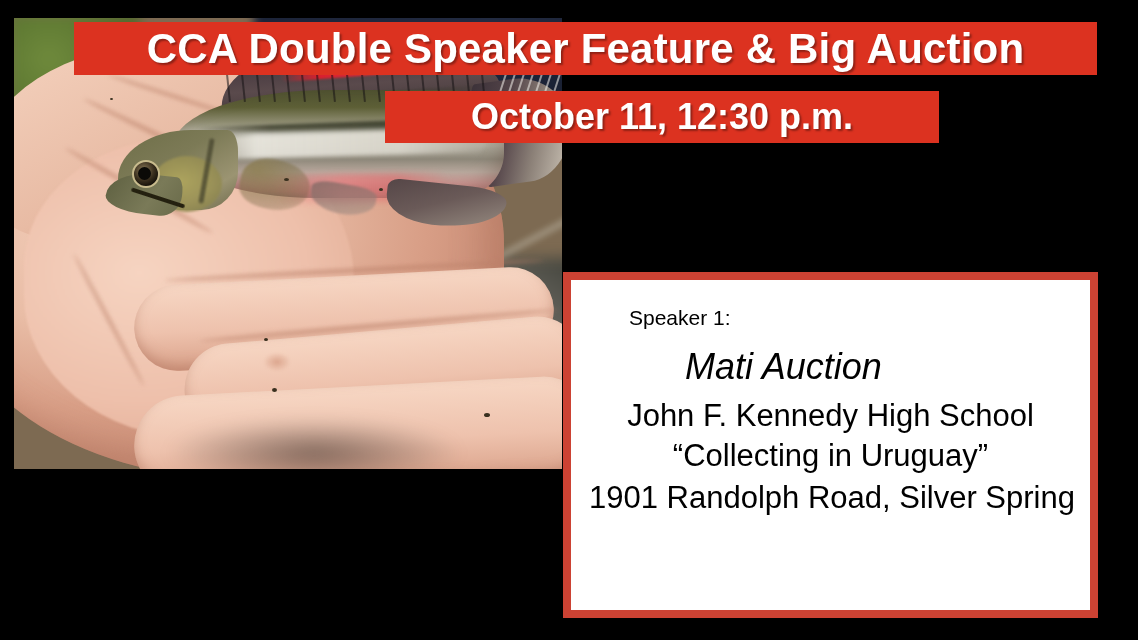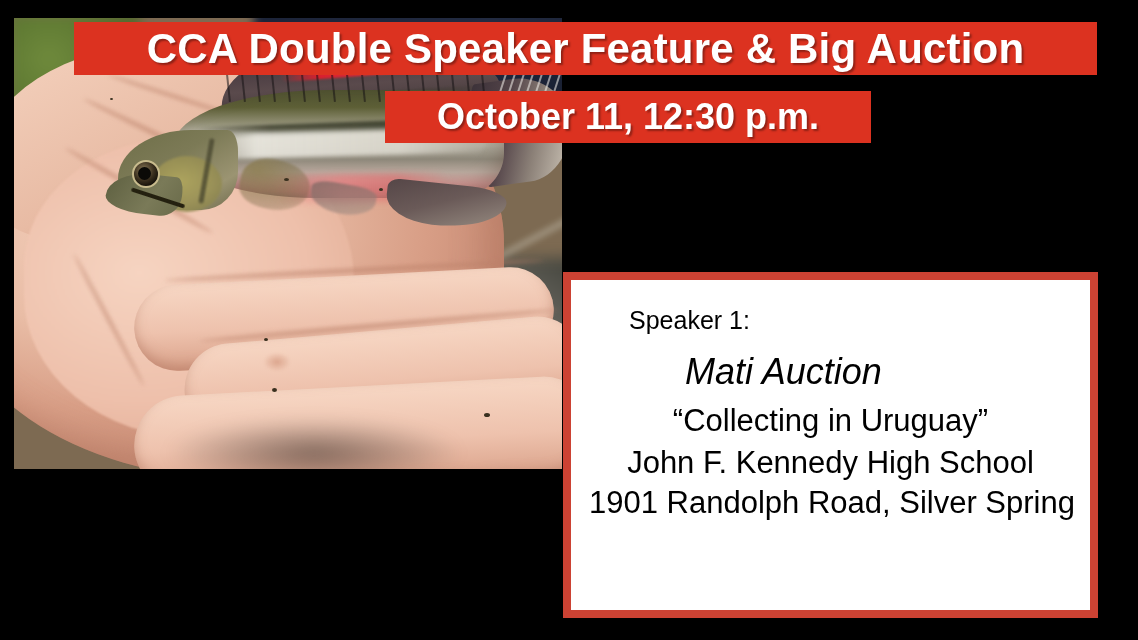--- a/index.html
+++ b/index.html
@@ -257,21 +257,21 @@
   .banner-title span {
     color: #ffffff;
     font-size: 42px;
     font-weight: bold;
     letter-spacing: .2px;
     white-space: nowrap;
     text-shadow: 2px 2px 2px rgba(0,0,0,.35);
   }
   .banner-date {
     position: absolute;
-    left: 385px; top: 91px; width: 486px; height: 52px;
+    left: 385px; top: 91px; width: 554px; height: 52px;
     background: #dc3220;
     display: flex; align-items: center; justify-content: center;
   }
   .banner-date span {
     color: #ffffff;
     font-size: 36px;
     font-weight: bold;
     white-space: nowrap;
     text-shadow: 2px 2px 2px rgba(0,0,0,.35);
   }
@@ -287,21 +287,21 @@
   .info-inner {
     width: 100%; height: 100%;
     background: #ffffff;
     box-sizing: border-box;
     padding: 26px 18px 18px 18px;
     display: flex; flex-direction: column;
     color: #000000;
   }
   .line { white-space: nowrap; }
   .line-speaker {
-    font-size: 25px; margin-left: 40px; margin-bottom: 16px;
+    font-size: 21px; margin-left: 40px; margin-bottom: 16px;
   }
   .line-name {
     font-size: 36px; font-style: italic; margin-left: 96px; margin-bottom: 10px;
   }
   .line-topic {
     font-size: 31px; text-align: center; margin-bottom: 6px;
   }
   .line-venue {
     font-size: 31px; text-align: center; margin-bottom: 4px;
   }
@@ -397,19 +397,19 @@
   </div>
 
   <div class="banner-date">
     <span>October 11, 12:30 p.m.</span>
   </div>
 
   <div class="info-card">
     <div class="info-inner">
       <div class="line line-speaker">Speaker 1:</div>
       <div class="line line-name">Mati Auction</div>
+      <div class="line line-venue">John F. Kennedy High School</div>
       <div class="line line-topic">“Collecting in Uruguay”</div>
-      <div class="line line-venue">John F. Kennedy High School</div>
       <div class="line line-address">1901 Randolph Road, Silver Spring</div>
     </div>
   </div>
 
 </div>
 
 </body></html>

